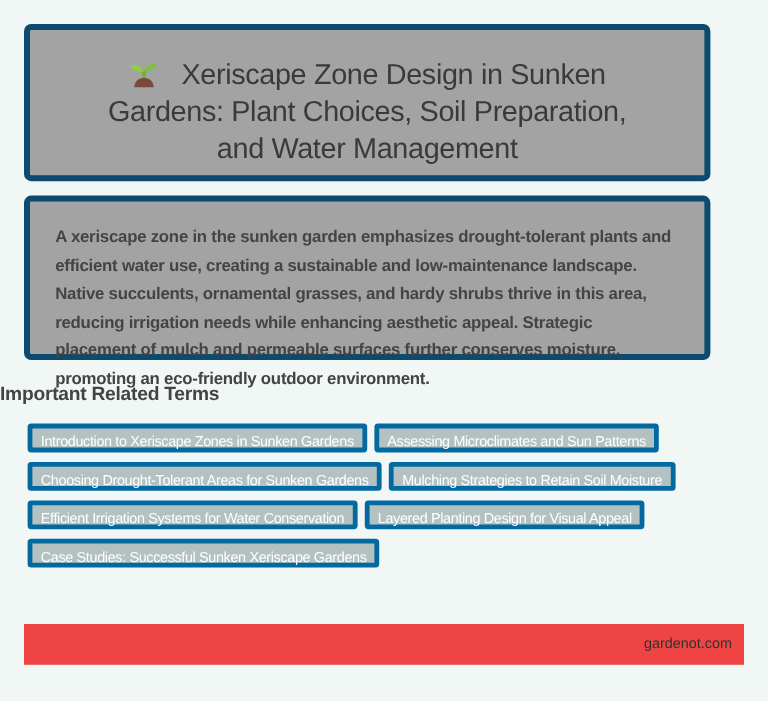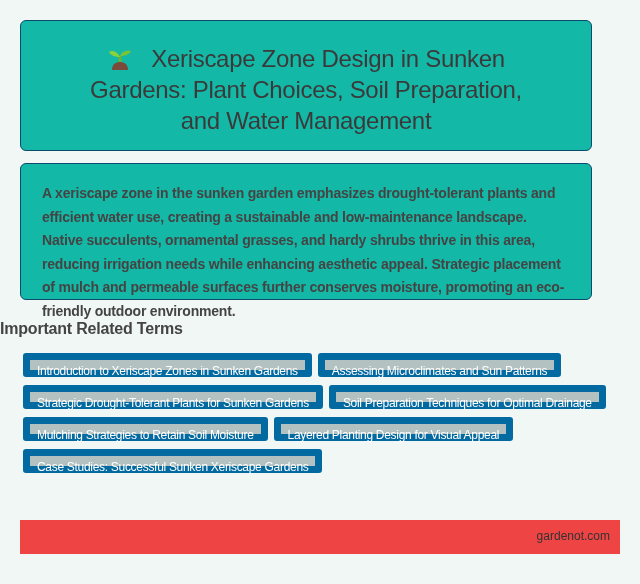--- a/index.html
+++ b/index.html
@@ -5,22 +5,22 @@
     html, body { margin: 0; padding: 0; }
     body {
       width: 640px; height: 584px; overflow: hidden;
       background: #f0f7f5;
       font-family: "Liberation Sans", sans-serif;
       color: #333;
       position: relative;
     }
     .card {
       position: absolute; left: 20px; width: 572px;
-      background: #14b8a6;
-      border: 1px solid #0c4a6e;
+      background: #a3a3a3;
+      border: 5px solid #0c4a6e;
       border-radius: 6px;
       box-sizing: border-box;
     }
     .header-card { top: 20px; height: 131px; }
     .title {
       position: absolute; left: 0; right: 0; top: 22px;
       margin: 0; text-align: center;
       font-size: 24px; line-height: 31px; font-weight: normal;
       color: #3a3a3a;
       padding: 0 60px;
@@ -40,21 +40,21 @@
       position: absolute; left: 0; right: 0; top: 320px;
       text-align: left; font-size: 16px; color: #444; margin: 0;
       letter-spacing: -0.2px;
     }
     .tags {
       position: absolute; left: 23px; top: 353px; width: 600px;
       display: flex; flex-wrap: wrap; column-gap: 6px; row-gap: 8px;
     }
     .tag {
       background: #b3c1c1; color: #ffffff;
-      border: 7px solid #0369a1; border-radius: 3px;
+      border: 4px solid #0369a1; border-radius: 3px;
       font-size: 12px; line-height: 22px; height: 24px;
       padding: 0 7px; box-sizing: border-box;
       letter-spacing: -0.3px; white-space: nowrap;
     }
     .footer {
       position: absolute; left: 20px; top: 520px; width: 600px; height: 34px;
       background: #ef4444;
     }
     .footer-text {
       position: absolute; right: 10px; top: 9px;
@@ -75,22 +75,22 @@
 
 <div class="card desc-card">
   <p class="desc">A xeriscape zone in the sunken garden emphasizes drought-tolerant plants and efficient water use, creating a sustainable and low-maintenance landscape. Native succulents, ornamental grasses, and hardy shrubs thrive in this area, reducing irrigation needs while enhancing aesthetic appeal. Strategic placement of mulch and permeable surfaces further conserves moisture, promoting an eco-friendly outdoor environment.</p>
 </div>
 
 <h2 class="terms-heading">Important Related Terms</h2>
 
 <div class="tags">
   <span class="tag">Introduction to Xeriscape Zones in Sunken Gardens</span>
   <span class="tag">Assessing Microclimates and Sun Patterns</span>
-  <span class="tag">Strategic Drought-Tolerant Plants for Sunken Gardens</span>
-  <span class="tag">Soil Preparation Techniques for Optimal Drainage</span>
+  <span class="tag">Choosing Drought-Tolerant Areas for Sunken Gardens</span>
   <span class="tag">Mulching Strategies to Retain Soil Moisture</span>
+  <span class="tag">Efficient Irrigation Systems for Water Conservation</span>
   <span class="tag">Layered Planting Design for Visual Appeal</span>
   <span class="tag">Case Studies: Successful Sunken Xeriscape Gardens</span>
 </div>
 
 <div class="footer">
   <span class="footer-text">gardenot.com</span>
 </div>
 
 </body></html>

